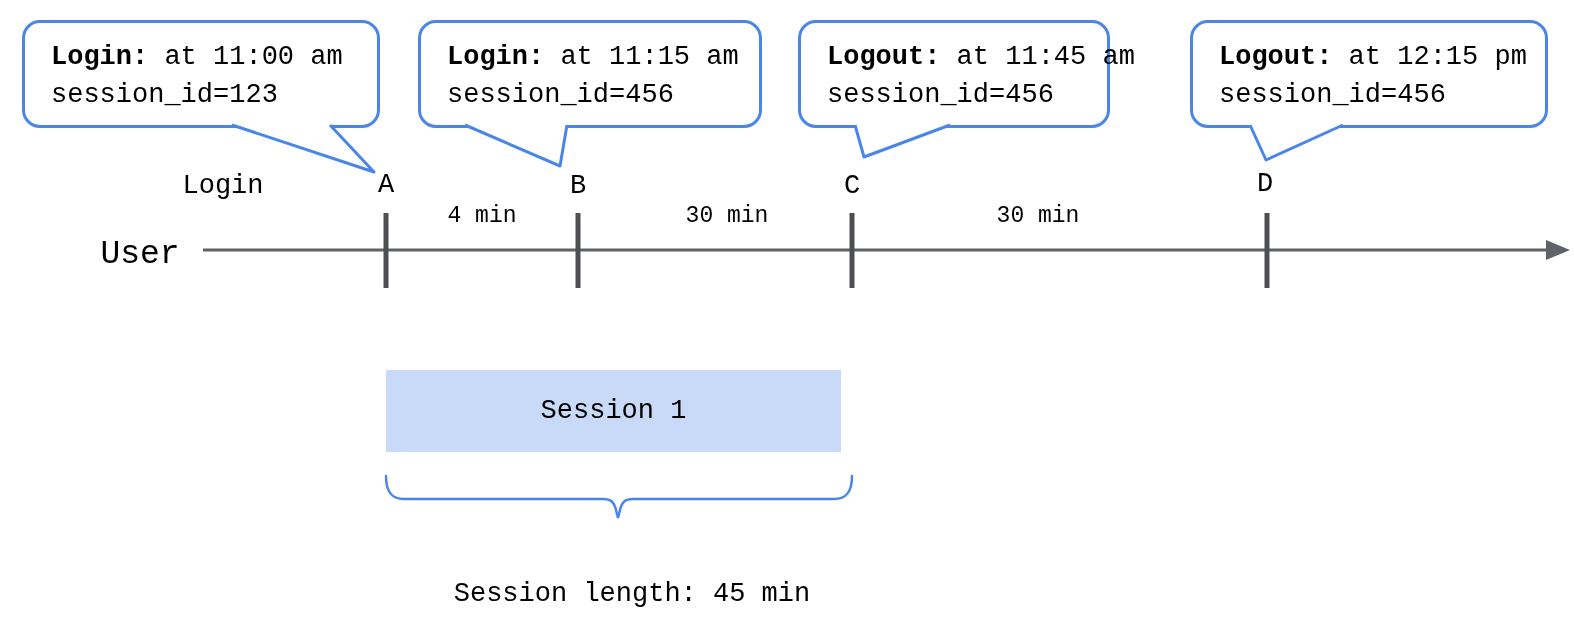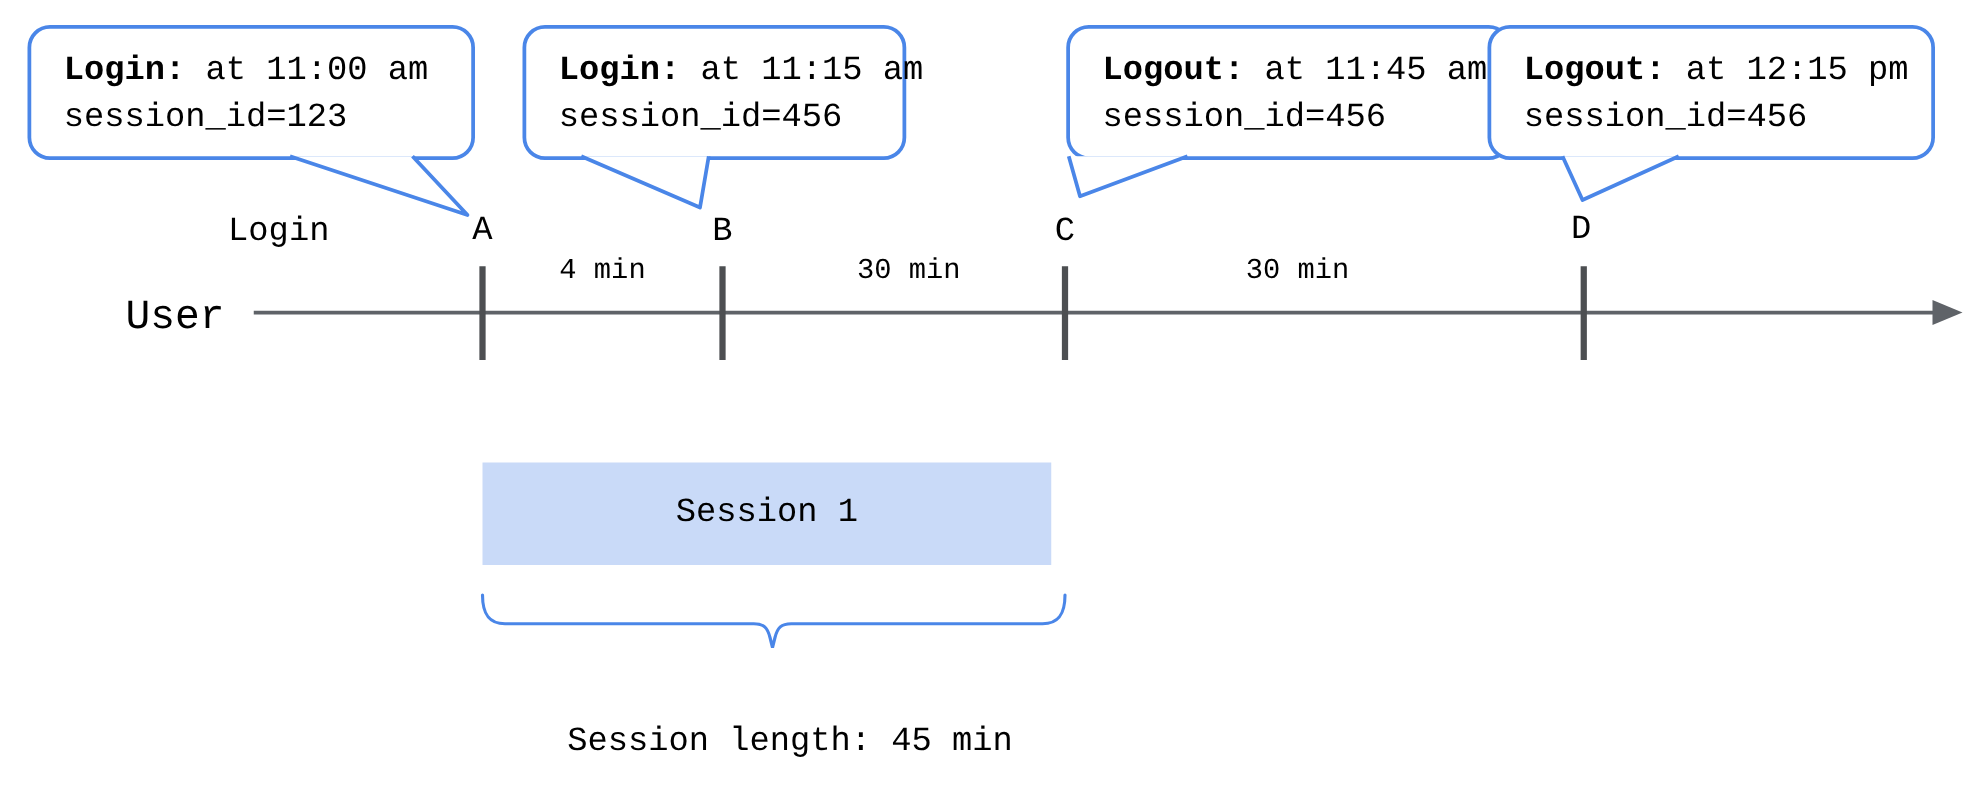--- a/index.html
+++ b/index.html
@@ -20,22 +20,22 @@
     background: #ffffff;
     border: 3px solid #4a86e8;
     border-radius: 18px;
     padding: 15px 10px 0 26px;
     font-size: 27px;
     line-height: 38px;
     white-space: nowrap;
   }
   .callout .t-title { font-weight: bold; }
   .c0 { left: 22px;   width: 358px; }
-  .c1 { left: 418px;  width: 307px; }
-  .c2 { left: 853px;  width: 356px; }
+  .c1 { left: 418px;  width: 344px; }
+  .c2 { left: 798px;  width: 312px; }
   .c3 { left: 1190px; width: 358px; }
 
   .lbl {
     position: absolute;
     transform: translate(-50%, -50%);
     white-space: nowrap;
   }
   .events-lbl   { left: 223px;  top: 186px; font-size: 27px; }
   .user-lbl     { left: 140px;  top: 254px; font-size: 33px; }
   .ev-a { left: 386px;  top: 185px; font-size: 27px; }

